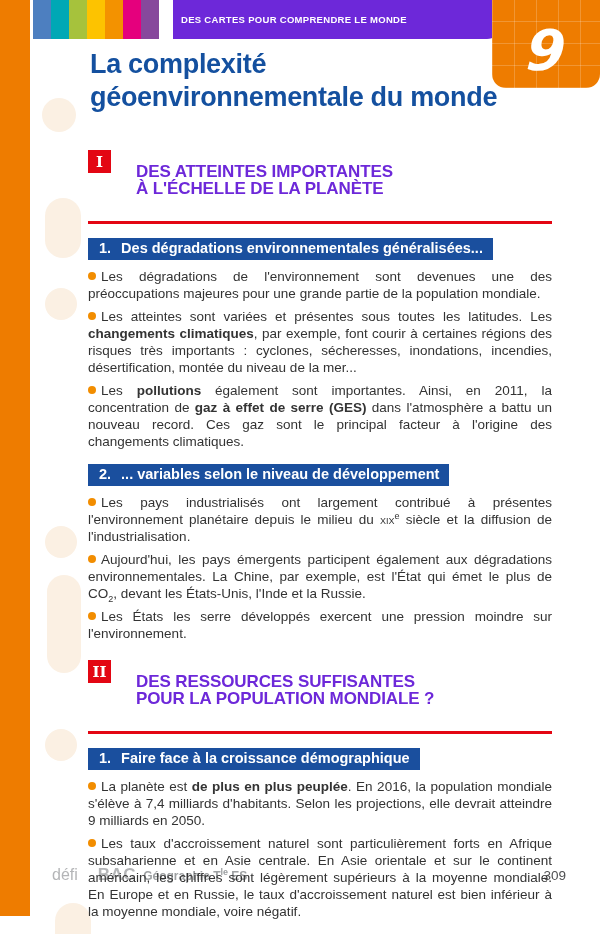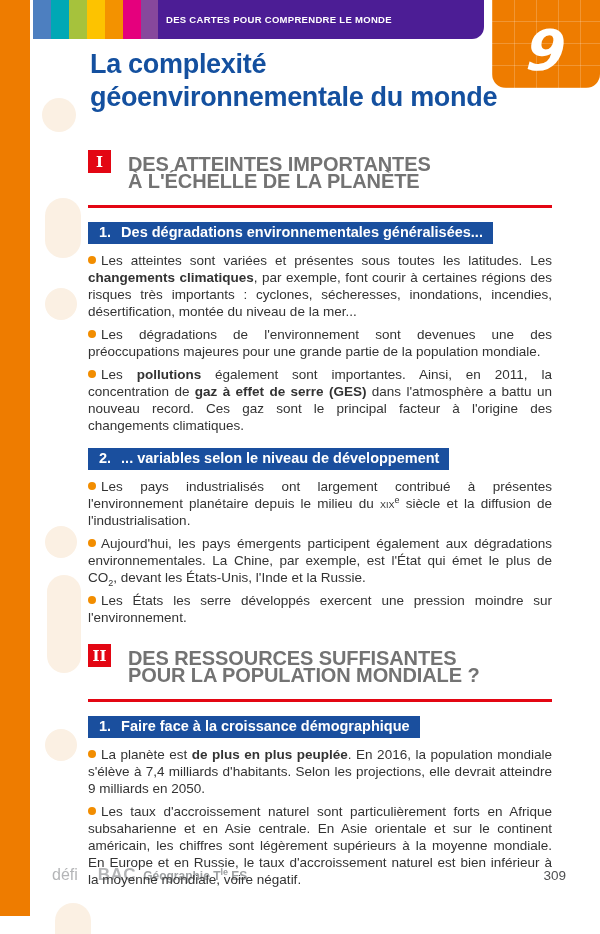--- a/index.html
+++ b/index.html
@@ -17,21 +17,21 @@
   .d2{left:45px;top:198px;width:36px;height:60px;}
   .d3{left:45px;top:288px;width:32px;height:32px;}
   .d4{left:45px;top:526px;width:32px;height:32px;}
   .d5{left:47px;top:575px;width:34px;height:98px;}
   .d6{left:45px;top:729px;width:32px;height:32px;}
   .d7{left:55px;top:903px;width:36px;height:50px;}
 
   
   .stripes{position:absolute;left:33px;top:0;width:126px;height:39px;display:flex;}
   .stripes span{flex:1 1 auto;height:100%;}
-  .band{position:absolute;left:158px;top:0;width:326px;height:39px;background:#4c1d95;
+  .band{position:absolute;left:173px;top:0;width:326px;height:39px;background:#6d28d9;
         border-radius:0 0 12px 0;display:flex;align-items:center;}
   .kicker{color:#ffffff;font-weight:bold;font-size:9.5px;letter-spacing:.3px;padding-left:8px;}
 
   
   .tab{position:absolute;left:492px;top:0;width:108px;height:88px;background-color:#ee7c00;
        background-image:
          repeating-linear-gradient(0deg, rgba(255,255,255,.20) 0 1px, transparent 1px 22px),
          repeating-linear-gradient(90deg, rgba(255,255,255,.20) 0 1px, transparent 1px 22px);
        border-radius:0 0 14px 14px;display:flex;align-items:center;justify-content:center;}
   .chapter-num{color:#fff;font-family:"DejaVu Sans",sans-serif;font-weight:bold;font-style:italic;
@@ -41,21 +41,21 @@
   .title{position:absolute;left:90px;top:48px;width:480px;margin:0;
          color:#14509f;font-size:27px;line-height:33px;font-weight:bold;letter-spacing:-.3px;}
 
   
   .content{position:absolute;left:88px;top:148px;width:464px;z-index:1;}
 
   .sec-head{display:flex;align-items:flex-start;gap:9px;}
   .sec-num{flex:0 0 auto;width:23px;height:23px;margin-top:2px;background:#e30613;color:#fff;
            font-family:"DejaVu Serif",serif;font-weight:bold;font-size:15px;
            display:flex;align-items:center;justify-content:center;}
-  .sec-title{margin:8px;color:#737373;font-size:20px;line-height:16.5px;font-weight:bold;letter-spacing:-.1px;}
+  .sec-title{margin:16px;color:#6d28d9;font-size:17px;line-height:16.5px;font-weight:bold;letter-spacing:-.1px;}
   .sec-rule{height:3px;background:#e30613;margin-top:8px;}
   .sec2{margin-top:16px;}
 
   .sub-banner{display:table;background:#1a4f9e;color:#fff;font-weight:bold;font-size:14.5px;
               line-height:15px;padding:3px 10px 4px 11px;margin-top:14px;}
   .sub-num{margin-right:10px;}
 
   .para{margin:8px 0 0 0;text-align:justify;font-size:13.5px;line-height:17px;color:#333;}
   .para + .para{margin-top:6px;}
   .bullet{display:inline-block;width:8px;height:8px;border-radius:50%;background:#f28d00;
@@ -121,22 +121,22 @@
         <span>À L'ÉCHELLE DE LA PLANÈTE</span>
       </h2>
     </div>
     <div class="sec-rule"></div>
 
     <div class="sub-banner">
       <span class="sub-num">1.</span>
         <span>Des dégradations environnementales généralisées...</span>
     </div>
 
+    <p class="para"><span class="bullet"></span><span class="rich"><span>Les dégradations de l'environnement sont devenues une des préoccupations majeures pour une grande partie de la population mondiale.</span></span></p>
     <p class="para"><span class="bullet"></span><span class="rich"><span>Les atteintes sont variées et présentes sous toutes les latitudes. Les </span><span class="b">changements climatiques</span><span>, par exemple, font courir à certaines régions des risques très importants : cyclones, sécheresses, inondations, incendies, désertification, montée du niveau de la mer...</span></span></p>
-    <p class="para"><span class="bullet"></span><span class="rich"><span>Les dégradations de l'environnement sont devenues une des préoccupations majeures pour une grande partie de la population mondiale.</span></span></p>
     <p class="para"><span class="bullet"></span><span class="rich"><span>Les </span><span class="b">pollutions</span><span> également sont importantes. Ainsi, en 2011, la concentration de </span><span class="b">gaz à effet de serre (GES)</span><span> dans l'atmosphère a battu un nouveau record. Ces gaz sont le principal facteur à l'origine des changements climatiques.</span></span></p>
 
     <div class="sub-banner">
       <span class="sub-num">2.</span>
         <span>... variables selon le niveau de développement</span>
     </div>
 
     <p class="para"><span class="bullet"></span><span class="rich"><span>Les pays industrialisés ont largement contribué à présentes l'environnement planétaire depuis le milieu du </span><span class="sc">xix</span><sup>e</sup><span> siècle et la diffusion de l'industrialisation.</span></span></p>
     <p class="para"><span class="bullet"></span><span class="rich"><span>Aujourd'hui, les pays émergents participent également aux dégradations environnementales. La Chine, par exemple, est l'État qui émet le plus de CO</span><sub>2</sub><span>, devant les États-Unis, l'Inde et la Russie.</span></span></p>
     <p class="para"><span class="bullet"></span><span class="rich"><span>Les États les serre développés exercent une pression moindre sur l'environnement.</span></span></p>

